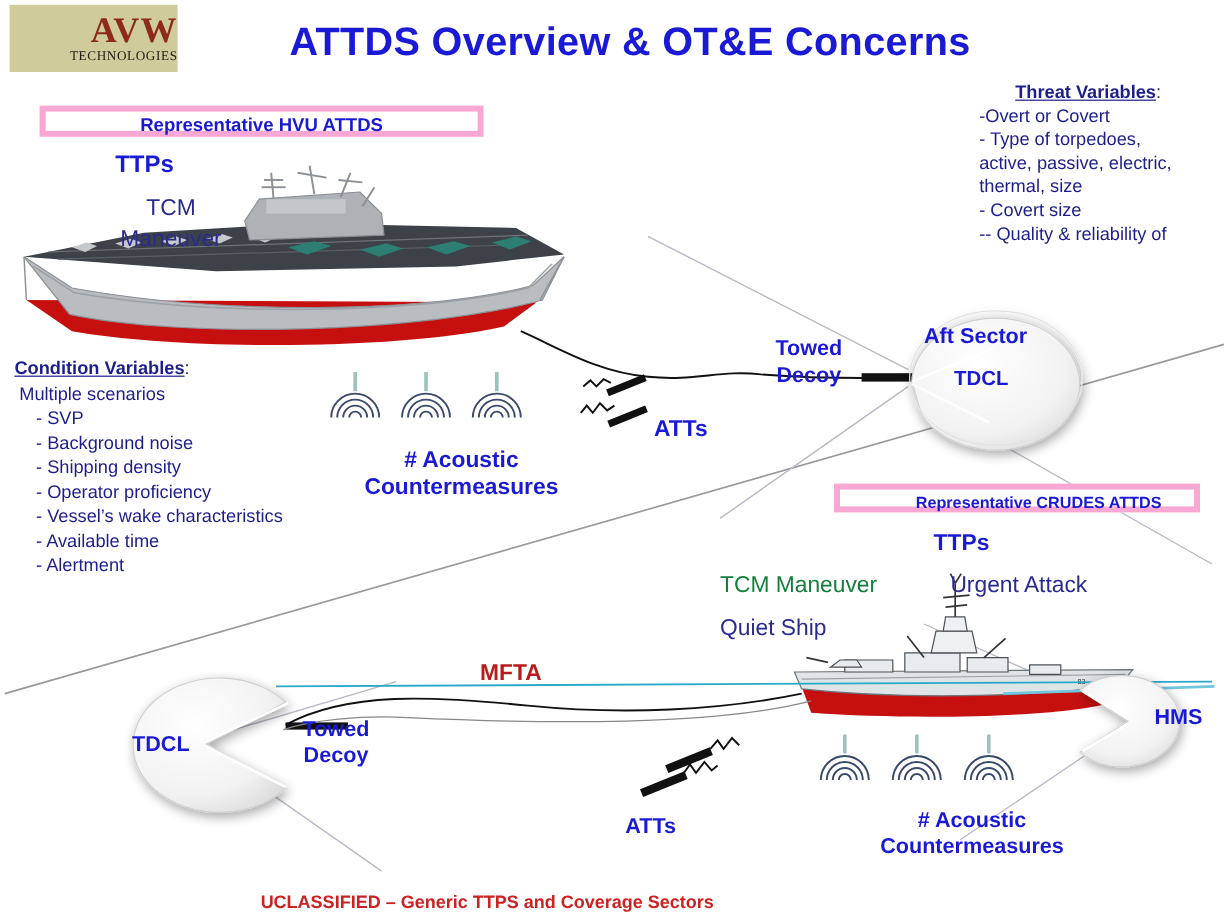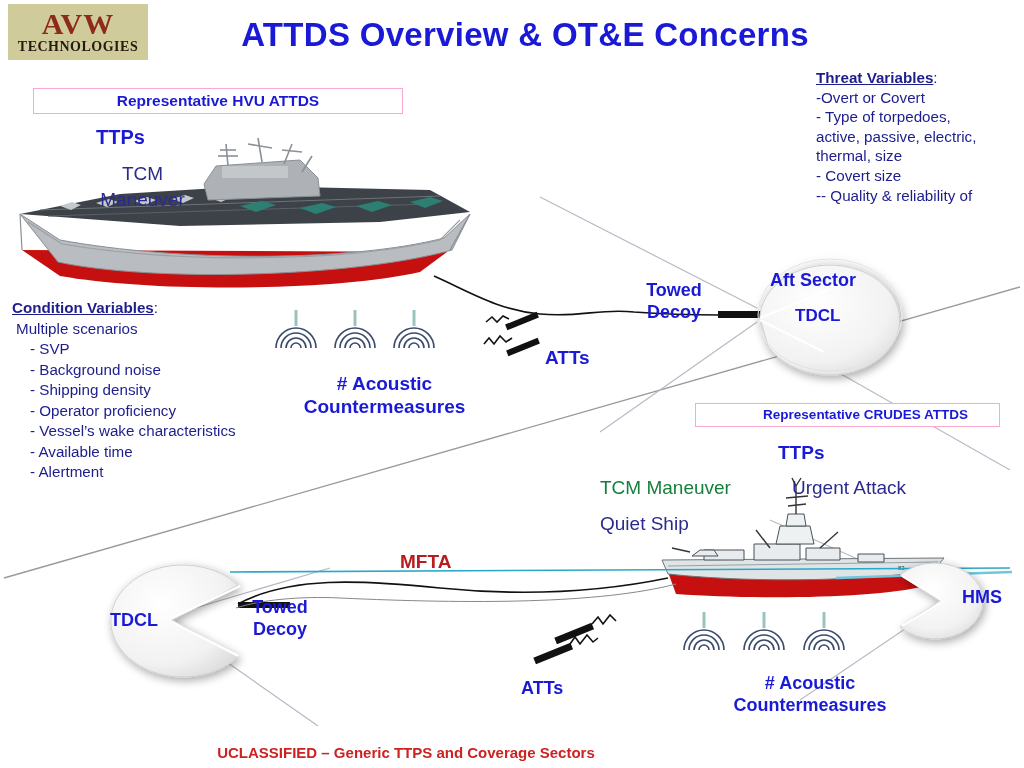--- a/index.html
+++ b/index.html
@@ -9,62 +9,62 @@
     font-family:"Liberation Sans", sans-serif;
     overflow:hidden;
     position:relative;
   }
   #slide{position:absolute;left:0;top:0;width:1024px;height:768px;}
 
   
   .logo{
     position:absolute;left:8px;top:4px;width:140px;height:56px;
     background:#cfcb9b;
-    display:flex;flex-direction:column;align-items:center;justify-content:center;
+    display:flex;flex-direction:column;align-items:flex-end;justify-content:center;
     box-sizing:border-box;
   }
   .logo-main{
     font-family:"Liberation Serif", serif;
     font-weight:bold;font-size:30px;line-height:28px;
     color:#8d2a18;letter-spacing:1px;
   }
   .logo-sub{
     font-family:"Liberation Serif", serif;
-    font-weight:bold;font-size:14px;letter-spacing:0.5px;
+    font-weight:normal;font-size:11px;letter-spacing:0.5px;
     color:#241a10;margin-top:1px;
   }
 
   
   .title{
     position:absolute;left:175px;top:16px;width:700px;
     text-align:center;
     font-size:33px;font-weight:bold;color:#1a1ad6;
     letter-spacing:0.3px;
   }
 
   
   .hdr-box{
     position:absolute;
-    border:1px solid #f9a8d4;
+    border:5px solid #f9a8d4;
     background:#fff;
     text-align:center;
     font-weight:bold;color:#1a1ad6;
     box-sizing:border-box;
   }
   #hvu-box{left:33px;top:88px;width:370px;height:26px;font-size:15.5px;line-height:24px;}
   #crudes-box{left:695px;top:403px;width:305px;height:24px;font-size:13.5px;line-height:22px;padding-left:36px;}
 
   
   .txt{position:absolute;color:#1d1d9c;}
 
   #ttps-hvu{left:96px;top:126px;font-size:20px;font-weight:bold;color:#1a1ad6;}
   #tcm-hvu{left:90px;top:161px;font-size:19px;color:#2b2b8f;line-height:26px;text-align:center;width:105px;}
 
   #threat-block{left:816px;top:68px;width:205px;font-size:15.2px;line-height:19.6px;color:#1d1d8c;}
-  #threat-block .head{font-weight:bold;text-decoration:underline;}
+  #threat-block .head{font-weight:bold;text-decoration:underline;margin-left:30px;}
   #threat-block .headwrap{text-decoration:none;}
 
   #cond-block{left:12px;top:298px;width:290px;font-size:15.2px;line-height:20.5px;color:#1d1d8c;}
   #cond-block .head{font-weight:bold;text-decoration:underline;}
   #cond-block ul{margin:0;padding:0;list-style:none;}
   #cond-block li{padding-left:18px;}
   #cond-block .sub{padding-left:4px;}
 
   #acm-top-label{left:272px;top:372px;width:225px;text-align:center;font-size:19px;font-weight:bold;color:#1a1ad6;line-height:23px;}
   #acm-bot-label{left:700px;top:672px;width:220px;text-align:center;font-size:18px;font-weight:bold;color:#1a1ad6;line-height:22px;}

